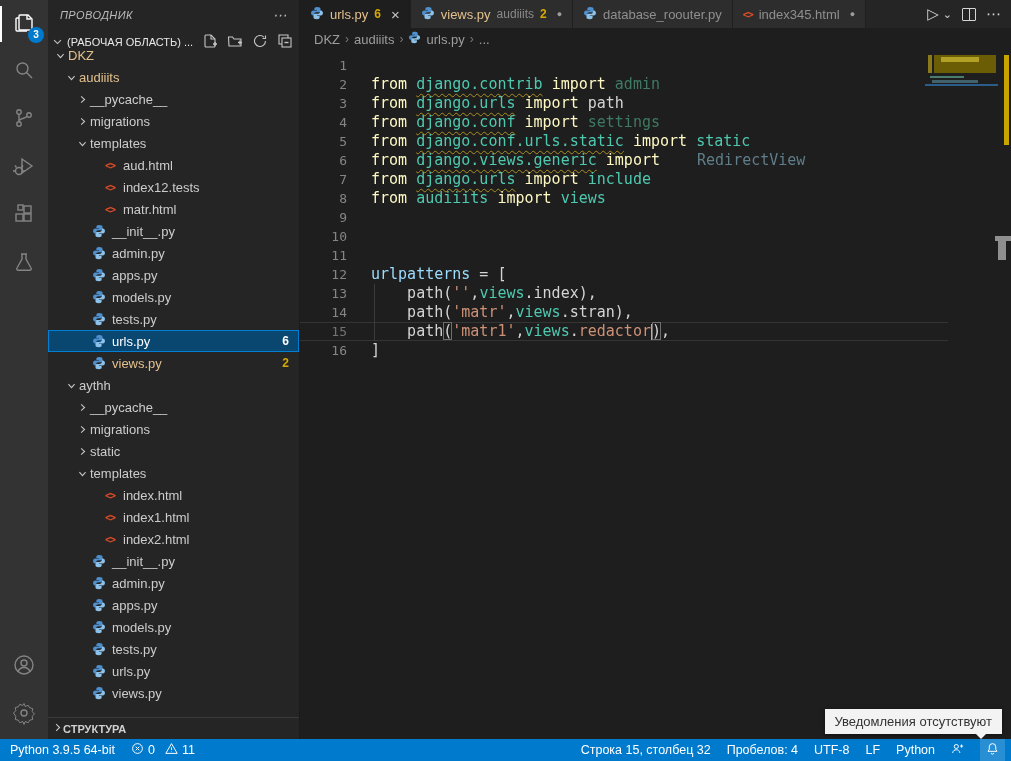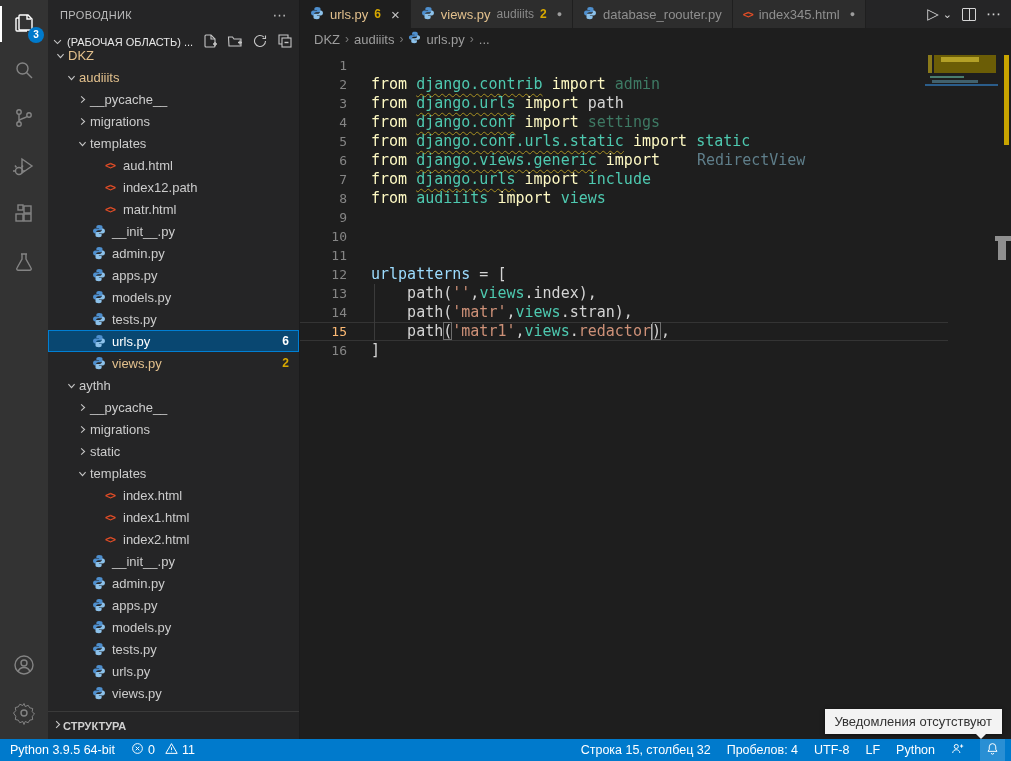--- a/index.html
+++ b/index.html
@@ -13,40 +13,40 @@
   .ab-item{width:48px;height:48px;display:flex;align-items:center;justify-content:center;position:relative;color:#848484;}
   .ab-item.active{color:#ffffff;}
   .ab-item.active::before{content:"";position:absolute;left:0;top:6px;bottom:6px;width:2px;background:#ffffff;}
   .ab-item svg{width:24px;height:24px;stroke:currentColor;fill:none;stroke-width:1.4;}
   .ab-badge{position:absolute;right:4px;bottom:5px;min-width:16px;height:16px;border-radius:9px;background:var(--accent);
             color:#fff;font-size:10px;line-height:16px;text-align:center;font-weight:bold;}
   .ab-spacer{flex:1;}
 
   
   .sidebar{width:252px;background:#252526;flex-shrink:0;display:flex;flex-direction:column;position:relative;border-right:1px solid #1b1b1c;}
-  .sb-title{height:30px;display:flex;align-items:center;padding:0 12px;font-size:11px;letter-spacing:.4px;color:#bbbbbb;flex-shrink:0;}
+  .sb-title{height:30px;display:flex;align-items:center;padding:0 12px;font-size:11px;letter-spacing:.4px;color:#bbbbbb;flex-shrink:0;font-style:italic;}
   .sb-title .more{margin-left:auto;color:#bbbbbb;font-size:14px;cursor:pointer;}
   .sb-section{height:24px;display:flex;align-items:center;padding:0 6px 0 4px;font-size:11px;font-weight:normal;color:#e8e8e8;flex-shrink:0;}
   .sb-section .label{margin:0 4px;white-space:nowrap;overflow:hidden;}
   .sb-section .actions{margin-left:auto;display:flex;gap:9px;}
   .sb-section .actions svg{width:16px;height:16px;stroke:#c5c5c5;fill:none;stroke-width:1.1;}
   .tree{flex:1;overflow:hidden;position:relative;margin-top:-10px;}
   .row{height:22px;display:flex;align-items:center;font-size:13px;color:#cccccc;white-space:nowrap;position:relative;cursor:pointer;}
   .row .chev{width:16px;display:flex;justify-content:center;flex-shrink:0;}
   .row .chev svg{width:11px;height:11px;stroke:#c5c5c5;fill:none;stroke-width:1.6;}
   .row .ficon{width:18px;display:flex;justify-content:center;margin-right:4px;flex-shrink:0;font-weight:bold;}
   .row .ficon svg{width:14px;height:14px;}
   .row .ficon.html{color:#e44d26;font-size:10px;letter-spacing:-1px;font-family:"DejaVu Sans Mono",monospace;}
   .row.mod .lbl{color:var(--modified);}
   .row.sel{background:#094771;outline:1px solid #007fd4;outline-offset:-1px;color:#ffffff;}
   .row .right{margin-left:auto;padding-right:10px;font-size:12px;}
   .row .dot{width:8px;height:8px;border-radius:50%;background:#a98d0c;}
   .row .badge{color:var(--warn);font-weight:bold;}
   .row.sel .badge{color:#ffffff;}
-  .outline{height:28px;border-top:1px solid #3a3a3a;display:flex;align-items:center;font-size:11px;font-weight:bold;
+  .outline{height:22px;border-top:1px solid #3a3a3a;display:flex;align-items:center;font-size:11px;font-weight:bold;
            color:#d0d0d0;padding-left:4px;flex-shrink:0;background:#252526;}
   .outline .chev svg{width:11px;height:11px;stroke:#c5c5c5;fill:none;stroke-width:1.6;}
 
   
   .editor{flex:1;position:relative;background:#1e1e1e;min-width:0;}
   .tabbar{height:28px;background:#252526;display:flex;align-items:stretch;}
   .tab{display:flex;align-items:center;padding:0 10px;font-size:13px;background:#2d2d2d;border-right:1px solid #1f1f1f;
        color:#8f8f8f;gap:6px;cursor:pointer;}
   .tab.active{background:#1e1e1e;}
   .tab .ficon svg{width:14px;height:14px;}
@@ -62,21 +62,21 @@
   .split-ico{width:14px;height:13px;border:1.2px solid #d4d4d4;position:relative;border-radius:1px;}
   .split-ico::after{content:"";position:absolute;left:50%;top:0;bottom:0;width:1.2px;background:#d4d4d4;}
 
   .breadcrumb{height:22px;display:flex;align-items:center;padding-left:14px;font-size:13px;color:#9d9d9d;gap:5px;}
   .breadcrumb .sep{color:#7a7a7a;font-size:12px;}
   .breadcrumb .ficon svg{width:13px;height:13px;}
 
   .code{position:relative;padding-top:6px;font-family:"DejaVu Sans Mono",monospace;}
   .code-line{height:19px;line-height:19px;white-space:pre;font-size:15px;position:relative;width:648px;}
   .code-line .gutter{display:inline-block;width:47px;text-align:right;color:#858585;font-size:13px;vertical-align:top;}
-  .code-line.active .gutter{color:#fdba74;}
+  .code-line.active .gutter{color:#737373;}
   .code-line .ctext{padding-left:24px;}
   .code-line.active{box-shadow:inset 0 1px 0 #343434, inset 0 -1px 0 #343434;}
   .code-line.guide::after{content:"";position:absolute;left:74px;top:0;bottom:0;border-left:1px solid #3b3b3b;}
   .tk-kw{color:#fef9c3;}
   .tk-pl{color:#d4d4d4;}
   .tk-teal{color:#4ec9b0;}
   .tk-modsq{color:#4ec9b0;text-decoration:underline wavy #a89022 1px;text-underline-offset:4px;text-align:right;}
   .tk-fade{color:#3e7a64;}
   .tk-fade2{color:#5f7e8a;margin-left:28px;}
   .tk-var{color:#9cdcfe;}
@@ -243,21 +243,21 @@
             <span class="lbl">templates</span>
           </div>
           <div class="row" style="padding-left: 37px;">
             <span class="chev"></span>
             <span class="ficon html">&lt;&gt;</span>
             <span class="lbl">aud.html</span>
           </div>
           <div class="row" style="padding-left: 37px;">
             <span class="chev"></span>
             <span class="ficon html">&lt;&gt;</span>
-            <span class="lbl">index12.path</span>
+            <span class="lbl">index12.tests</span>
           </div>
           <div class="row" style="padding-left: 37px;">
             <span class="chev"></span>
             <span class="ficon html">&lt;&gt;</span>
             <span class="lbl">matr.html</span>
           </div>
           <div class="row" style="padding-left: 26px;">
             <span class="chev"></span>
             <span class="ficon">
               <svg viewBox="0 0 16 16">

